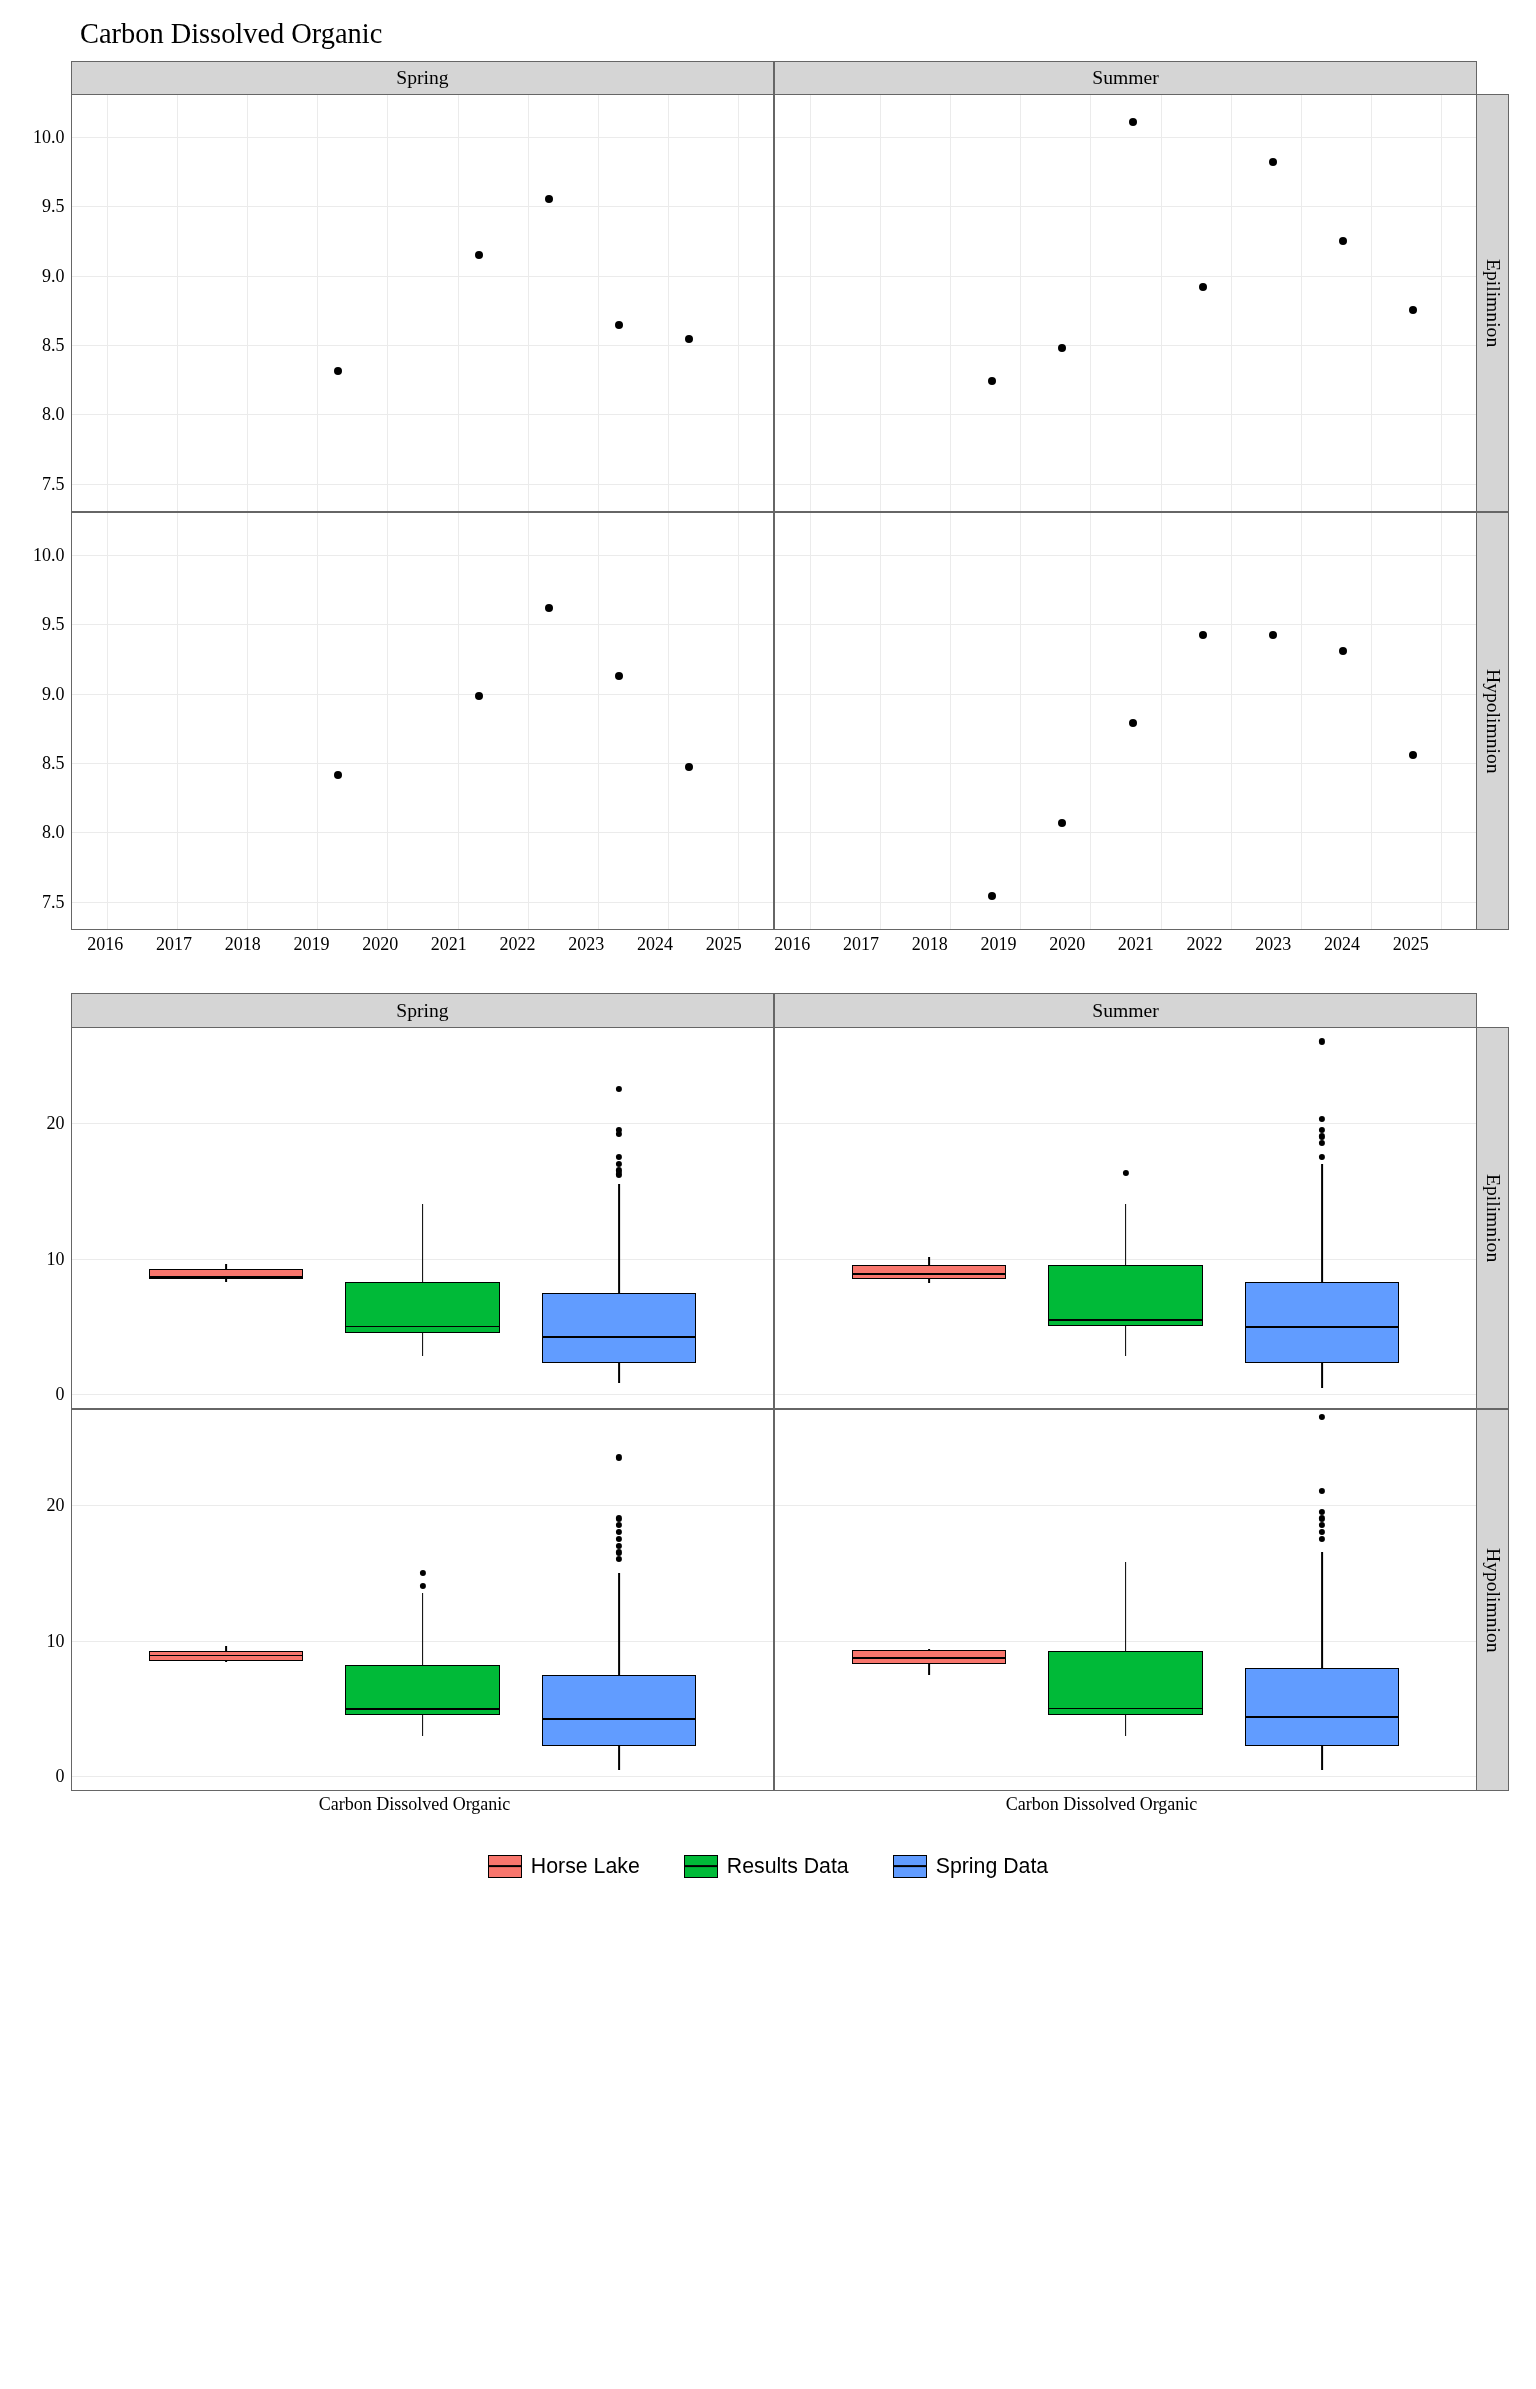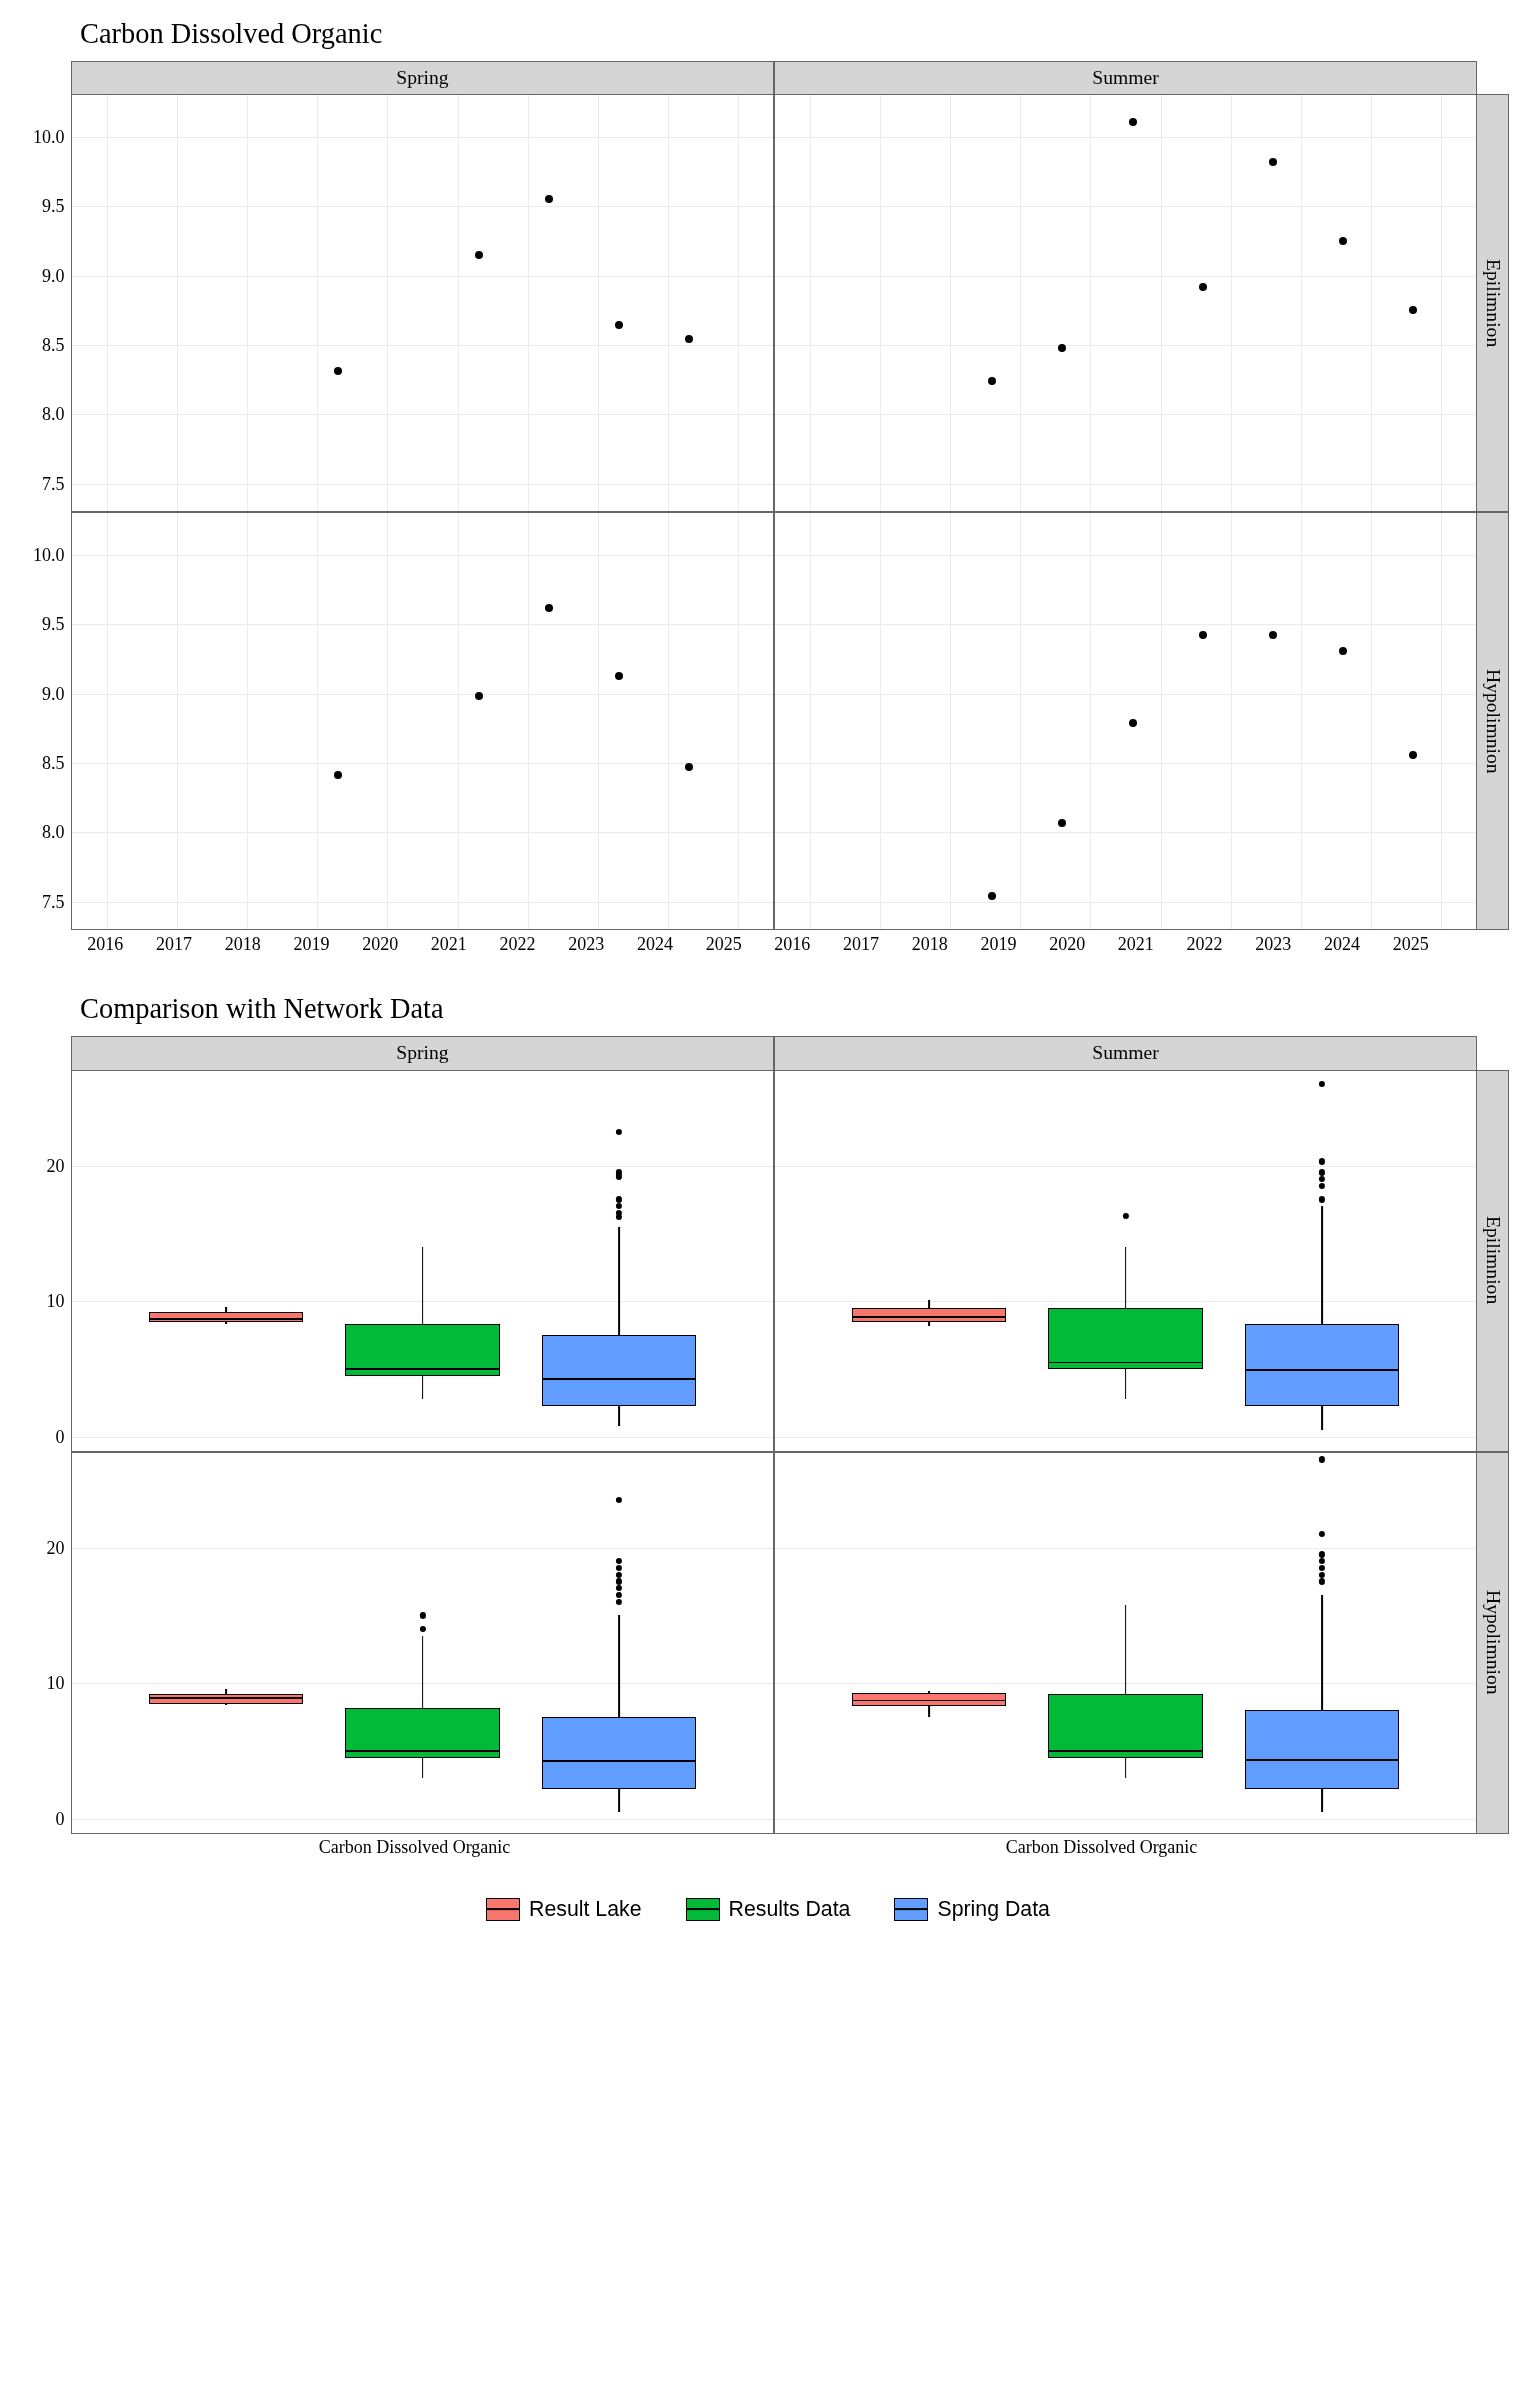--- a/index.html
+++ b/index.html
@@ -323,21 +323,20 @@
         <div class="x-tick" style="left: 65%;">2022</div>
         <div class="x-tick" style="left: 75%;">2023</div>
         <div class="x-tick" style="left: 85%;">2024</div>
         <div class="x-tick" style="left: 95%;">2025</div>
       </div>
     <div style="width:32px;"></div>
   </div>
 </div>
 
 <div class="chart-block">
-  <h2 class="chart-title">Comparison with Network Data</h2>
 
   <div class="facet-grid" style="position:relative;">
     <div class="axis-y-label">Results (mg/L)</div>
 
     <div class="row-wrap">
       <div class="cells-wrap">
         <div class="strip-top">Spring</div>
         <div class="strip-top">Summer</div>
       </div>
       <div style="width:32px;"></div>
@@ -492,21 +491,21 @@
     <div class="x-ticks-panel" id="s2-xt-1">
         <div class="x-tick" style="left: 50%;">Carbon Dissolved Organic</div>
       </div>
     <div style="width:32px;"></div>
   </div>
 </div>
 
 <div class="legend">
   <div class="legend-item">
     <span class="legend-swatch" style="background:#f8766d;"></span>
-    <span>Result Lake</span>
+    <span>Horse Lake</span>
   </div>
   <div class="legend-item">
     <span class="legend-swatch" style="background:#00ba38;"></span>
     <span>Results Data</span>
   </div>
   <div class="legend-item">
     <span class="legend-swatch" style="background:#619cff;"></span>
     <span>Spring Data</span>
   </div>
 </div>

